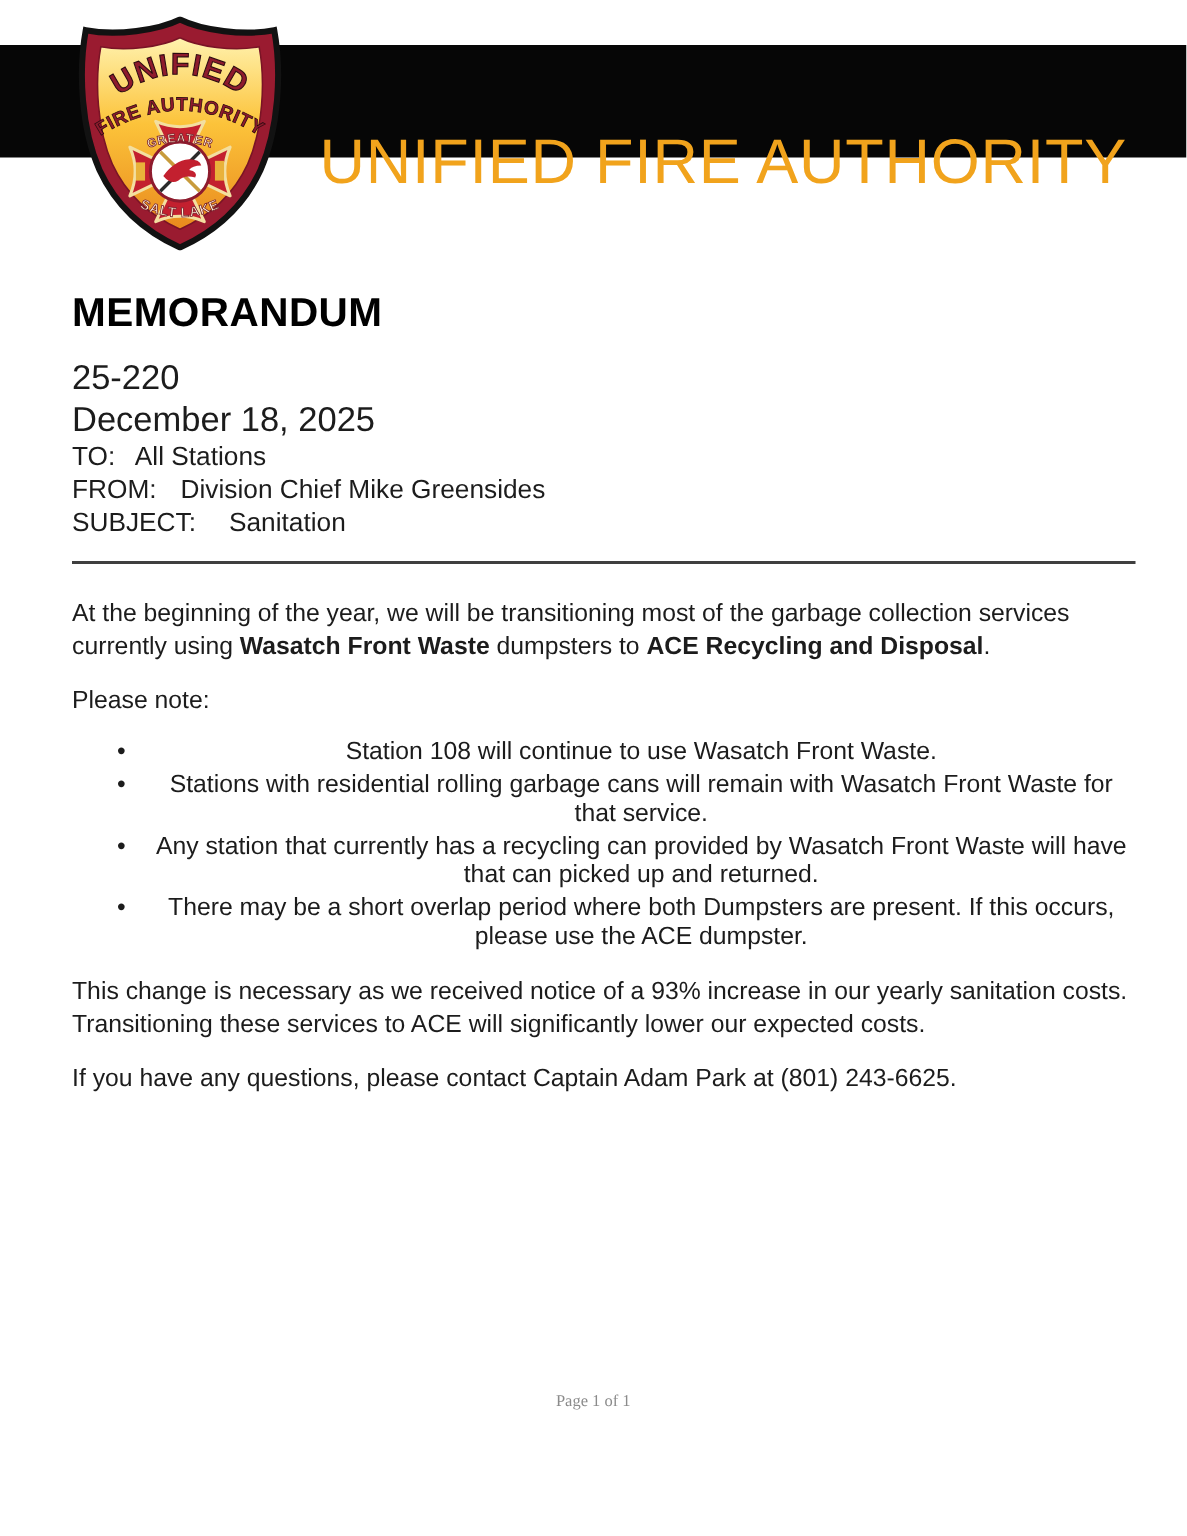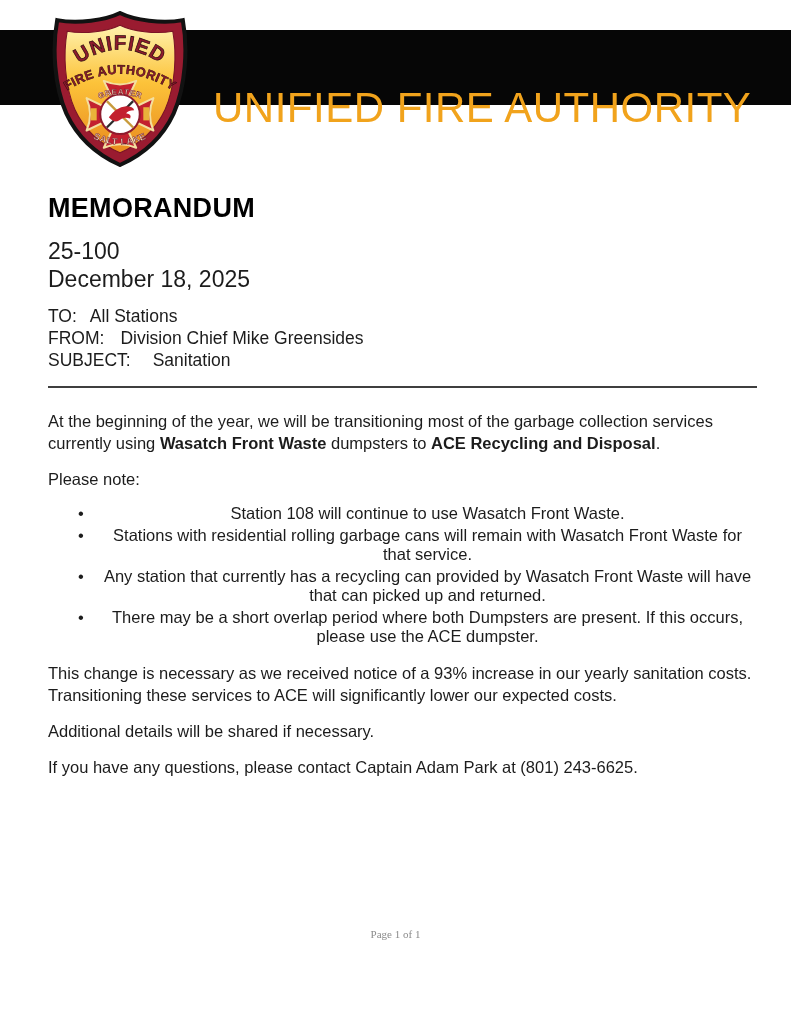--- a/index.html
+++ b/index.html
@@ -10,21 +10,21 @@
   .band{position:absolute;top:30px;left:0;width:100%;height:75px;background:#060606;padding-left:40px;}
   .org-title{
     position:absolute;left:213px;top:57px;margin:0;white-space:nowrap;
     font-size:42px;line-height:42px;font-weight:400;letter-spacing:.5px;color:#F1A31C;
   }
   .badge{position:absolute;left:47px;top:11px;width:146px;height:156px;}
   .badge text{font-family:"Liberation Sans",sans-serif;}
   .content{position:absolute;left:48px;top:137px;width:709px;}
   .memo-title{margin:55px 0 0;font-size:27px;line-height:32px;font-weight:700;letter-spacing:.3px;color:#000000;}
   .memo-meta{margin-top:13px;font-size:23px;line-height:28px;}
-  .memo-fields{margin-top:12px;font-size:17.5px;line-height:22px;}
+  .memo-fields{font-size:17.5px;line-height:22px;}
   .fv0{margin-left:13px;}
   .fv1{margin-left:16px;}
   .fv2{margin-left:22px;}
   .divider{margin:15px 0 0;border:none;border-top:2px solid #3f3f3f;height:0;}
   .content p{margin:0 0 14px;font-size:16.5px;line-height:22px;}
   .content p.first{margin-top:22px;}
   .content strong{font-weight:700;}
   ul.bullets{margin:0 0 16px;padding-left:50px;font-size:16.5px;line-height:19px;list-style:none;}
   ul.bullets li{position:relative;margin:0 0 3px;text-align:center;}
   ul.bullets li::before{content:"\2022";position:absolute;left:-20px;top:0;}
@@ -85,21 +85,21 @@
     </text>
     <text font-size="9" font-weight="bold" fill="#FFF3D8" stroke="#6E1322" stroke-width="0.5" letter-spacing="0.6">
       <textPath href="#arcSL" startOffset="50%" text-anchor="middle">SALT LAKE</textPath>
     </text>
   </svg>
 
   <div class="content">
     <h2 class="memo-title">MEMORANDUM</h2>
 
     <div class="memo-meta">
-      <div>25-100</div>
+      <div>25-220</div>
       <div>December 18, 2025</div>
     </div>
 
     <div class="memo-fields">
       <div>
         <span>TO:</span><span class="fv0">All Stations</span>
       </div>
       <div>
         <span>FROM:</span><span class="fv1">Division Chief Mike Greensides</span>
       </div>
@@ -115,19 +115,18 @@
     <p>Please note:</p>
 
     <ul class="bullets">
       <li>Station 108 will continue to use Wasatch Front Waste.</li>
       <li>Stations with residential rolling garbage cans will remain with Wasatch Front Waste for that service.</li>
       <li>Any station that currently has a recycling can provided by Wasatch Front Waste will have that can picked up and returned.</li>
       <li>There may be a short overlap period where both Dumpsters are present. If this occurs, please use the ACE dumpster.</li>
     </ul>
 
     <p>This change is necessary as we received notice of a 93% increase in our yearly sanitation costs. Transitioning these services to ACE will significantly lower our expected costs.</p>
-    <p>Additional details will be shared if necessary.</p>
     <p>If you have any questions, please contact Captain Adam Park at (801) 243-6625.</p>
   </div>
 
   <div class="page-footer">Page 1 of 1</div>
 
 </div>
 
 </body></html>

